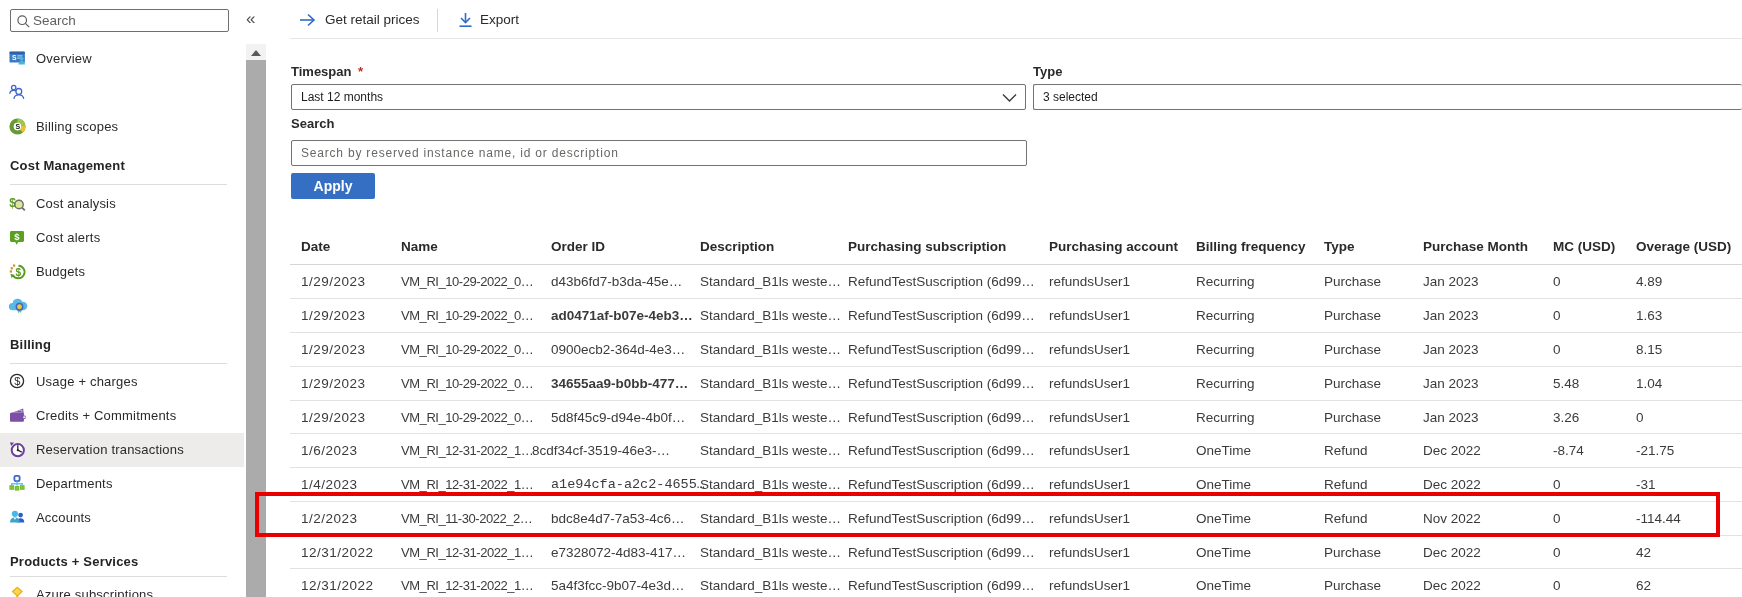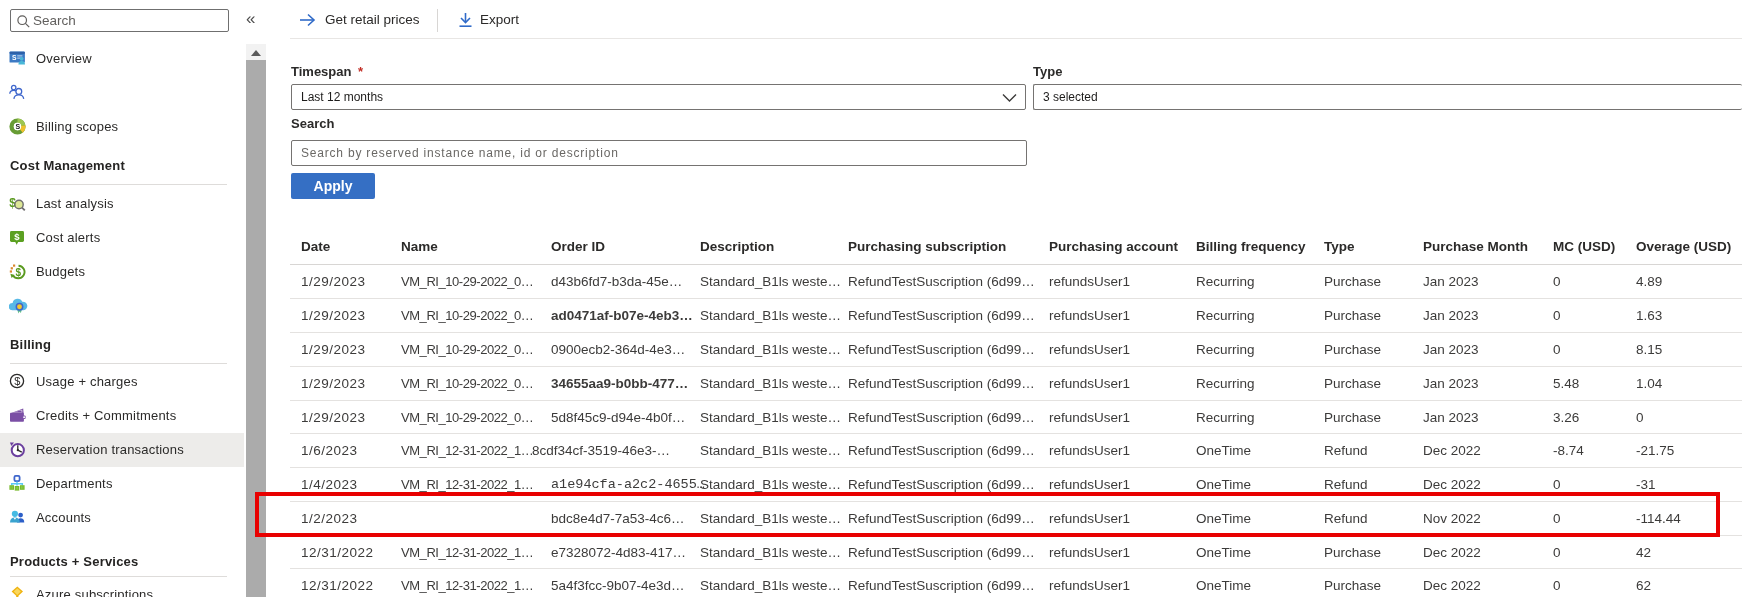--- a/index.html
+++ b/index.html
@@ -79,21 +79,21 @@
         <text x="6.4" y="11.1" font-family="Liberation Sans" font-size="7" font-weight="bold" fill="#1a1a1a">S</text>
       </svg></span>
     <span class="nlabel">Billing scopes</span>
   </div>
 <div class="navitem" style="top:187px">
     <span class="nicon"><svg width="17" height="17" viewBox="0 0 17 17">
         <text x="0.2" y="12.2" font-family="Liberation Sans" font-size="12" font-weight="bold" fill="#5a9a1f">$</text>
         <circle cx="10" cy="9.5" r="4.2" fill="rgba(211,224,120,0.78)" stroke="#6f6e6d" stroke-width="1.4"></circle>
         <line x1="13" y1="12.6" x2="15.8" y2="15.4" stroke="#6f6e6d" stroke-width="1.8"></line>
       </svg></span>
-    <span class="nlabel">Last analysis</span>
+    <span class="nlabel">Cost analysis</span>
   </div>
 <div class="navitem" style="top:221px">
     <span class="nicon"><svg width="16" height="16" viewBox="0 0 16 16">
         <rect x="1" y="2" width="14" height="11" rx="1.4" fill="#5ba021"></rect>
         <path d="M6 12.5 L9.5 12.5 L7.6 15.8 Z" fill="#5ba021"></path>
         <text x="5.2" y="11.3" font-family="Liberation Sans" font-size="9.5" font-weight="bold" fill="#fff">$</text>
       </svg></span>
     <span class="nlabel">Cost alerts</span>
   </div>
 <div class="navitem" style="top:255px">
@@ -304,20 +304,21 @@
     <span style="left:848px;">RefundTestSuscription (6d99…</span>
     <span style="left:1049px;">refundsUser1</span>
     <span style="left:1196px;">OneTime</span>
     <span style="left:1324px;">Refund</span>
     <span style="left:1423px;">Dec 2022</span>
     <span style="left:1553px;">0</span>
     <span style="left:1636px;">-31</span>
   </div>
 <div class="trow" style="top:500.8px;height:33.77px;">
     <span style="left:301px;letter-spacing:0.5px;">1/2/2023</span>
+    <span style="left:401px;font-size:13px;letter-spacing:-0.45px;">VM_RI_11-30-2022_2…</span>
     <span style="left:551px;">bdc8e4d7-7a53-4c6…</span>
     <span style="left:700px;">Standard_B1ls weste…</span>
     <span style="left:848px;">RefundTestSuscription (6d99…</span>
     <span style="left:1049px;">refundsUser1</span>
     <span style="left:1196px;">OneTime</span>
     <span style="left:1324px;">Refund</span>
     <span style="left:1423px;">Nov 2022</span>
     <span style="left:1553px;">0</span>
     <span style="left:1636px;">-114.44</span>
   </div>

